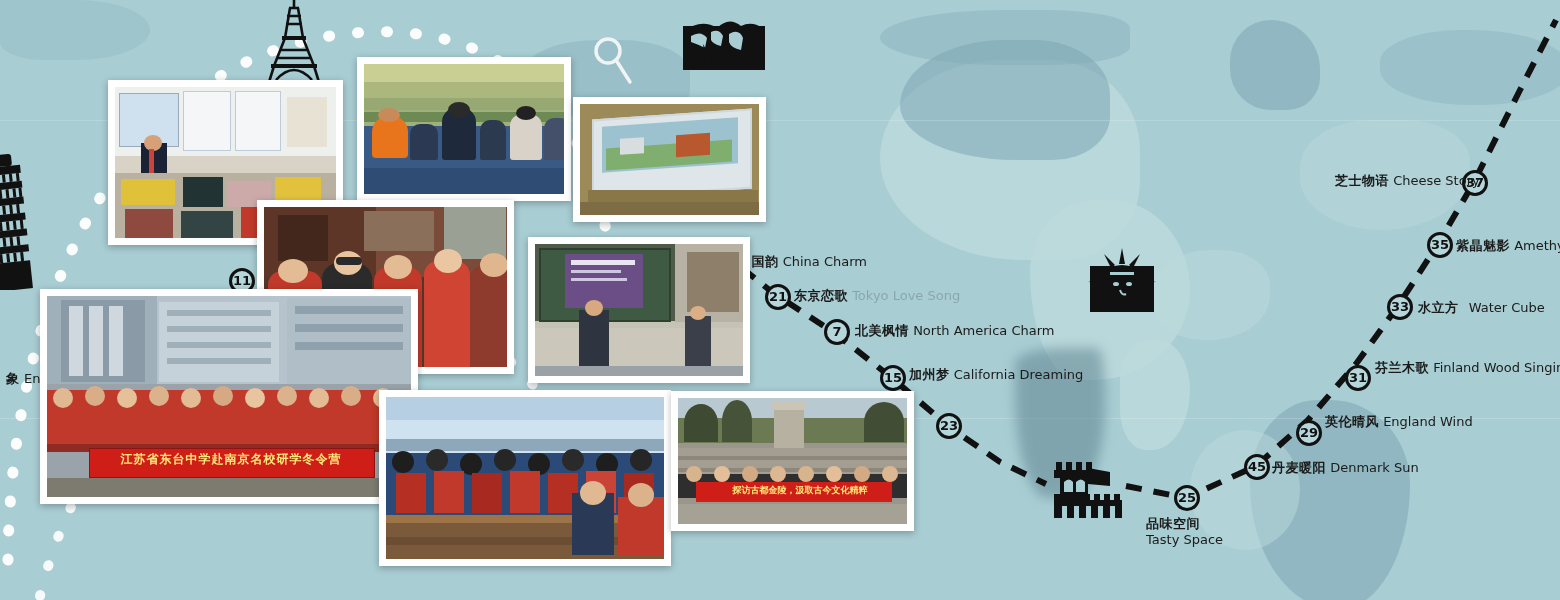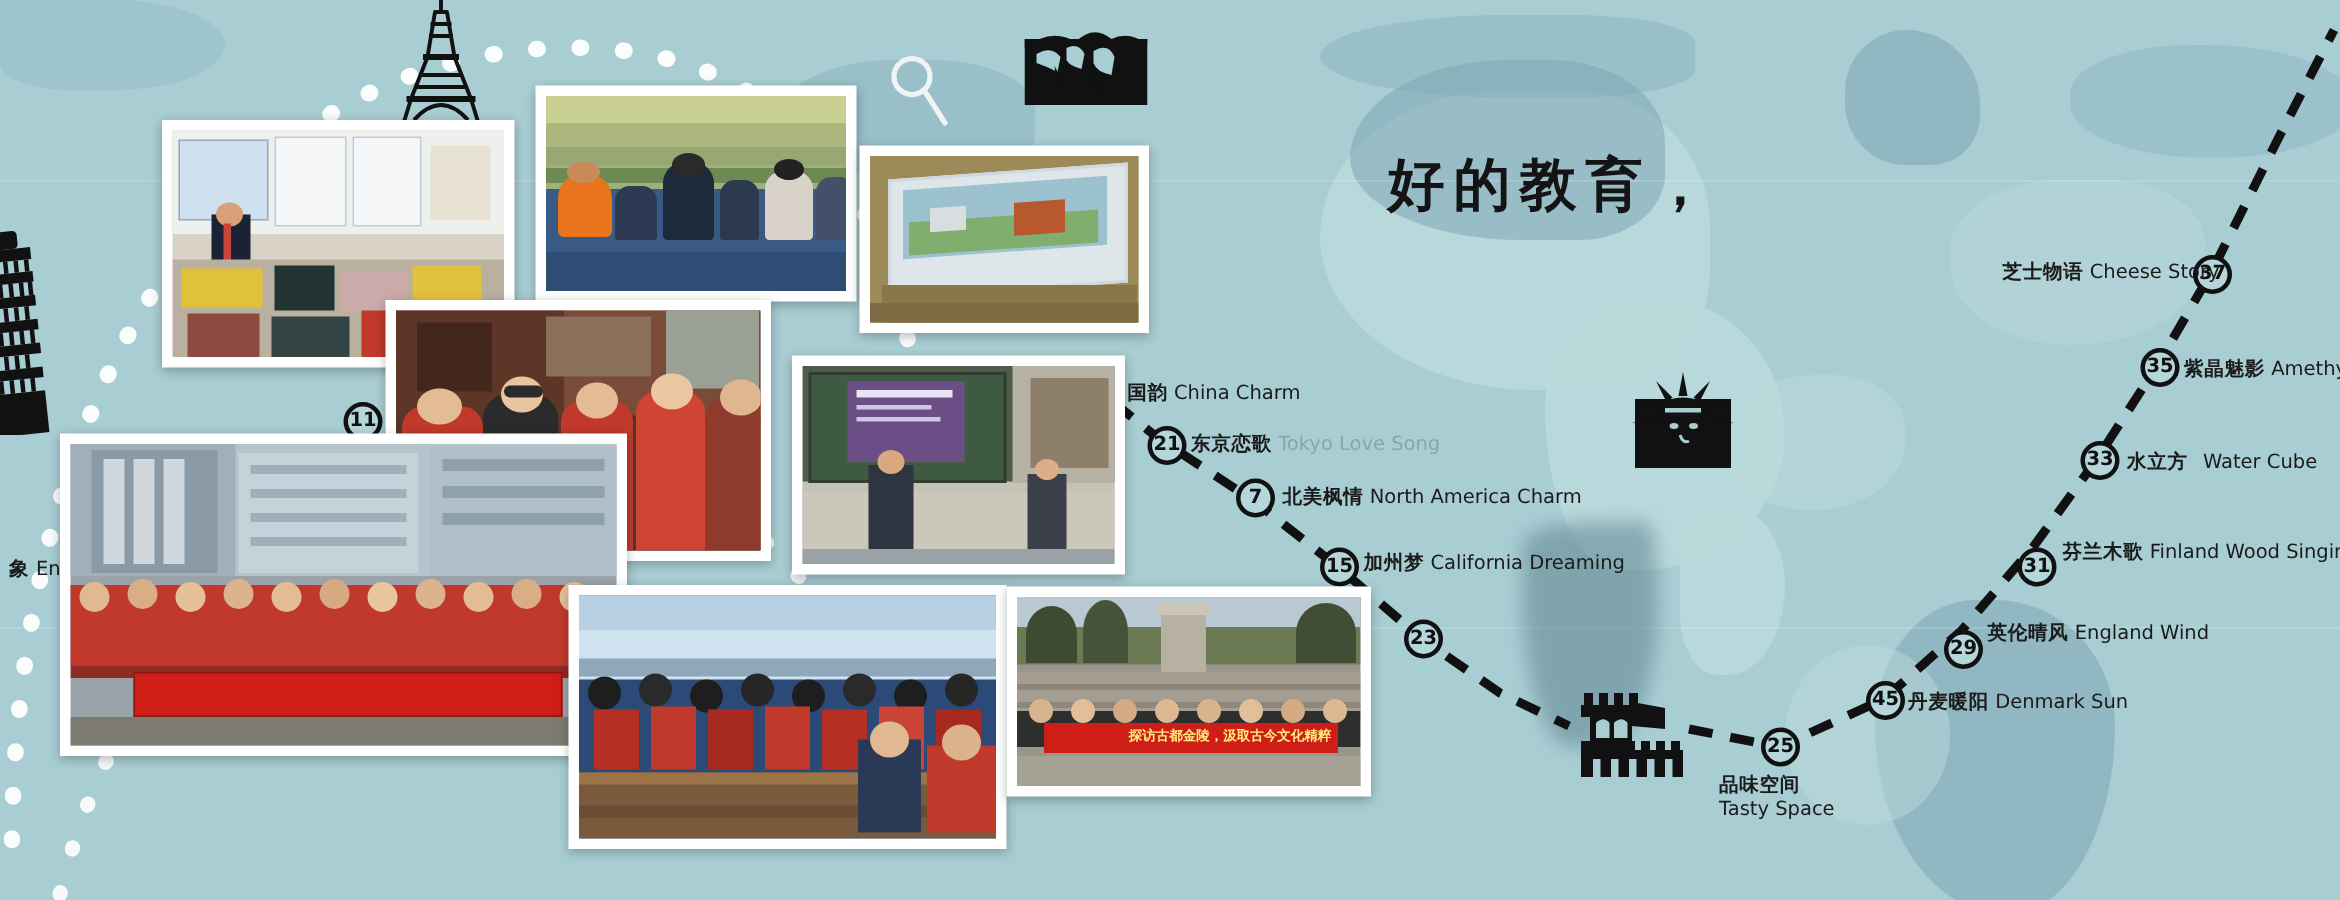--- a/index.html
+++ b/index.html
@@ -234,21 +234,20 @@
       <path d="M14 30 q5 -5 9 0 v10 h-9 z"></path>
       <path d="M26 30 q5 -5 9 0 v10 h-9 z"></path>
       <rect x="12" y="54" width="5" height="12"></rect>
       <rect x="24" y="54" width="5" height="12"></rect>
       <rect x="36" y="54" width="5" height="12"></rect>
       <rect x="48" y="54" width="5" height="12"></rect>
       <rect x="60" y="54" width="5" height="12"></rect>
     </g>
   </svg>
 
-  <div class="headline headline-1">好的教育，</div>
 
   <div class="stop-label" style="left:738px;top:253px;">
     <span class="cn">中国韵</span>
     <span class="en">China Charm</span>
   </div>
   <div class="stop-label" style="left:6px;top:370px;font-weight:700;">
     <span class="cn">象</span>
     <span class="en">En</span>
   </div>
 
@@ -439,20 +438,21 @@
       <div class="px" style="left:102px;top:90px;width:20px;height:20px;border-radius:50%;background:#dcb28c;"></div>
       <div class="px" style="left:134px;top:92px;width:20px;height:20px;border-radius:50%;background:#e3bb95;"></div>
       <div class="px" style="left:166px;top:90px;width:20px;height:20px;border-radius:50%;background:#d6a983;"></div>
       <div class="px" style="left:198px;top:92px;width:20px;height:20px;border-radius:50%;background:#e8c49f;"></div>
       <div class="px" style="left:230px;top:90px;width:20px;height:20px;border-radius:50%;background:#dcb28c;"></div>
       <div class="px" style="left:262px;top:92px;width:20px;height:20px;border-radius:50%;background:#e3bb95;"></div>
       <div class="px" style="left:294px;top:90px;width:20px;height:20px;border-radius:50%;background:#d9ae87;"></div>
       <div class="px" style="left:326px;top:92px;width:20px;height:20px;border-radius:50%;background:#e5c098;"></div>
 
       <div class="px" style="left:42px;top:152px;width:284px;height:28px;background:#cf1d17;border:1px solid #8d1410;"></div>
+      <div class="cap" style="bottom:auto;top:155px;left:42px;width:284px;color:#ffe97a;font-size:12px;font-weight:700;font-family:'DejaVu Sans',sans-serif;letter-spacing:1px;">江苏省东台中学赴南京名校研学冬令营</div>
       <div class="px" style="left:0;top:182px;width:100%;height:24px;background:#7d7a70;"></div>
     </div>
   </div>
 
   <div class="photo" style="left:379px;top:390px;width:292px;height:176px;">
     <div class="inner" style="background:#2e4e7a;">
       <div class="px" style="left:0;top:0;width:100%;height:36%;background:#cfe2ef;"></div>
       <div class="px" style="left:0;top:0;width:100%;height:14%;background:#b7cfe2;"></div>
       <div class="px" style="left:0;top:42px;width:100%;height:12px;background:#8fa7ba;"></div>
       <div class="px" style="left:0;top:56px;width:100%;height:74px;background:#2b4a78;"></div>
@@ -500,18 +500,18 @@
       <div class="px" style="left:8px;top:68px;width:16px;height:16px;border-radius:50%;background:#d8b48e;"></div>
       <div class="px" style="left:36px;top:68px;width:16px;height:16px;border-radius:50%;background:#e2bf99;"></div>
       <div class="px" style="left:64px;top:68px;width:16px;height:16px;border-radius:50%;background:#d2ab85;"></div>
       <div class="px" style="left:92px;top:68px;width:16px;height:16px;border-radius:50%;background:#dcb792;"></div>
       <div class="px" style="left:120px;top:68px;width:16px;height:16px;border-radius:50%;background:#d8b48e;"></div>
       <div class="px" style="left:148px;top:68px;width:16px;height:16px;border-radius:50%;background:#e2bf99;"></div>
       <div class="px" style="left:176px;top:68px;width:16px;height:16px;border-radius:50%;background:#d2ab85;"></div>
       <div class="px" style="left:204px;top:68px;width:16px;height:16px;border-radius:50%;background:#dcb792;"></div>
 
       <div class="px" style="left:18px;top:84px;width:196px;height:20px;background:#cf1d17;"></div>
-      <div class="cap" style="bottom:auto;top:86px;left:32px;width:220px;color:#ffe97a;font-size:9px;font-weight:700;font-family:'DejaVu Sans',sans-serif;text-align:center;">探访古都金陵，汲取古今文化精粹</div>
+      <div class="cap" style="bottom:auto;top:86px;left:12px;width:220px;color:#ffe97a;font-size:9px;font-weight:700;font-family:'DejaVu Sans',sans-serif;text-align:center;">探访古都金陵，汲取古今文化精粹</div>
       <div class="px" style="left:0;top:106px;width:100%;height:22px;background:#a6a195;"></div>
     </div>
   </div>
 
 </div>
 
 </body></html>

